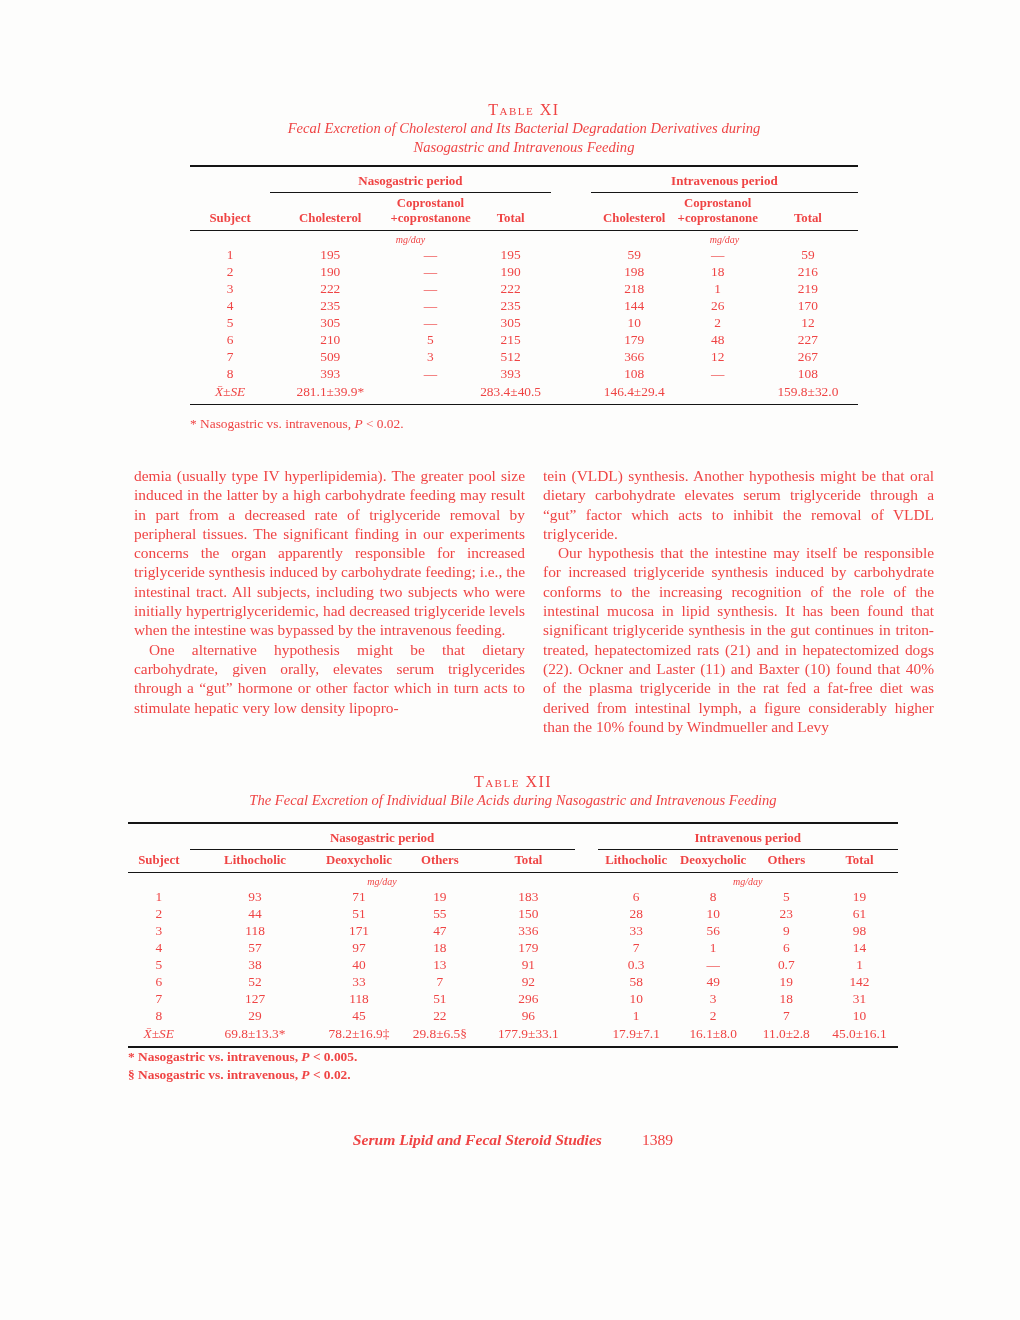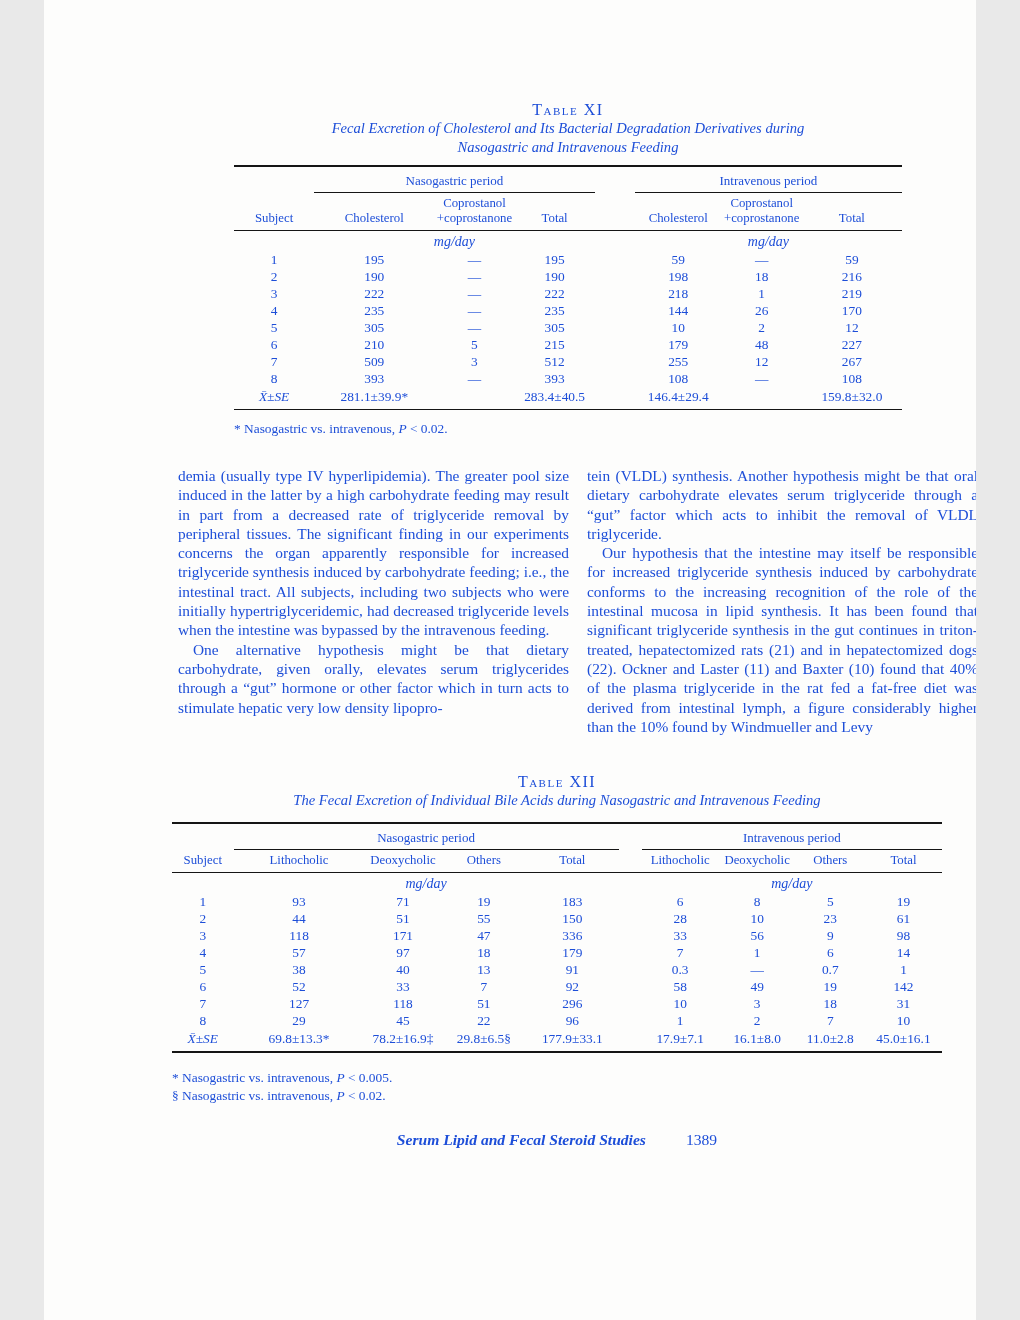--- a/index.html
+++ b/index.html
@@ -1,19 +1,19 @@
 <!DOCTYPE html>
 <html><head>
 <meta charset="utf-8">
 <title>Journal page 1389</title>
 <style>
   html,body { margin:0; padding:0; background:#e9e9e9; }
   .page {
-    position:relative; width:932px; height:1320px; margin:0 auto;
-    background:#fdfdfc; color:#1d4ed8;
+    position:relative; width:1020px; height:1320px; margin:0 auto;
+    background:#fdfdfc; color:#ef4444;
     font-family:"Liberation Serif","DejaVu Serif",serif;
     overflow:hidden;
   }
 
   
   .tbl-block { position:absolute; }
   .t11 { left:190px; top:100px; width:668px; }
   .t12 { left:128px; top:772px; width:770px; }
 
   .tbl-title {
@@ -25,36 +25,36 @@
   }
 
   table.datatable {
     width:100%; border-collapse:collapse; table-layout:fixed;
     margin-top:9px;
     border-top:2.2px solid #151515;
   }
   .t11 table.datatable { border-bottom:1.6px solid #151515; }
   .t12 table.datatable { margin-top:12px; border-bottom:2.2px solid #151515; }
 
-  .grouprow th { font-weight:normal; font-size:13px; padding:6px 0 3px; }
+  .grouprow th { font-weight:bold; font-size:13px; padding:6px 0 3px; }
   .grouprow th.group { border-bottom:1.4px solid #151515; }
   .headrow th {
-    font-weight:normal; font-size:12.8px; line-height:14.5px;
+    font-weight:bold; font-size:12.8px; line-height:14.5px;
     vertical-align:bottom; padding:3px 0 5px;
     border-bottom:1.1px solid #151515;
   }
-  .unitsrow td { font-style:italic; font-size:14px; padding:3px 0 1px; text-align:center; }
+  .unitsrow td { font-style:italic; font-size:10px; padding:3px 0 1px; text-align:center; }
   tbody.rows td { font-size:13.4px; line-height:17px; padding:0; text-align:center; }
   tbody.rows tr:last-child td { padding-top:1px; padding-bottom:4px; }
   tbody.rows tr:last-child td:first-child { font-style:italic; }
   th, td { text-align:center; overflow:hidden; white-space:nowrap; }
 
   .footnote { font-size:13.4px; line-height:18px; margin-top:10px; }
   .footnote .pvar { font-style:italic; }
-  .t12 .footnotes { margin-top:16px; }
+  .t12 .footnotes { margin-top:0;font-weight:bold; }
   .t12 .footnote { margin-top:0; }
 
   
   .bodytext {
     position:absolute; left:134px; top:466px; width:800px;
     display:flex; gap:18px;
   }
   .col { width:391px; font-size:15.4px; line-height:19.3px; }
   .col p { margin:0; text-align:justify; }
   .col p.indent { text-indent:15px; }
@@ -174,21 +174,21 @@
             <td>179</td>
             <td>48</td>
             <td>227</td>
           </tr>
           <tr>
             <td>7</td>
             <td>509</td>
             <td>3</td>
             <td>512</td>
             <td class="gap"></td>
-            <td>255</td>
+            <td>366</td>
             <td>12</td>
             <td>267</td>
           </tr>
           <tr>
             <td>8</td>
             <td>393</td>
             <td>—</td>
             <td>393</td>
             <td class="gap"></td>
             <td>108</td>

